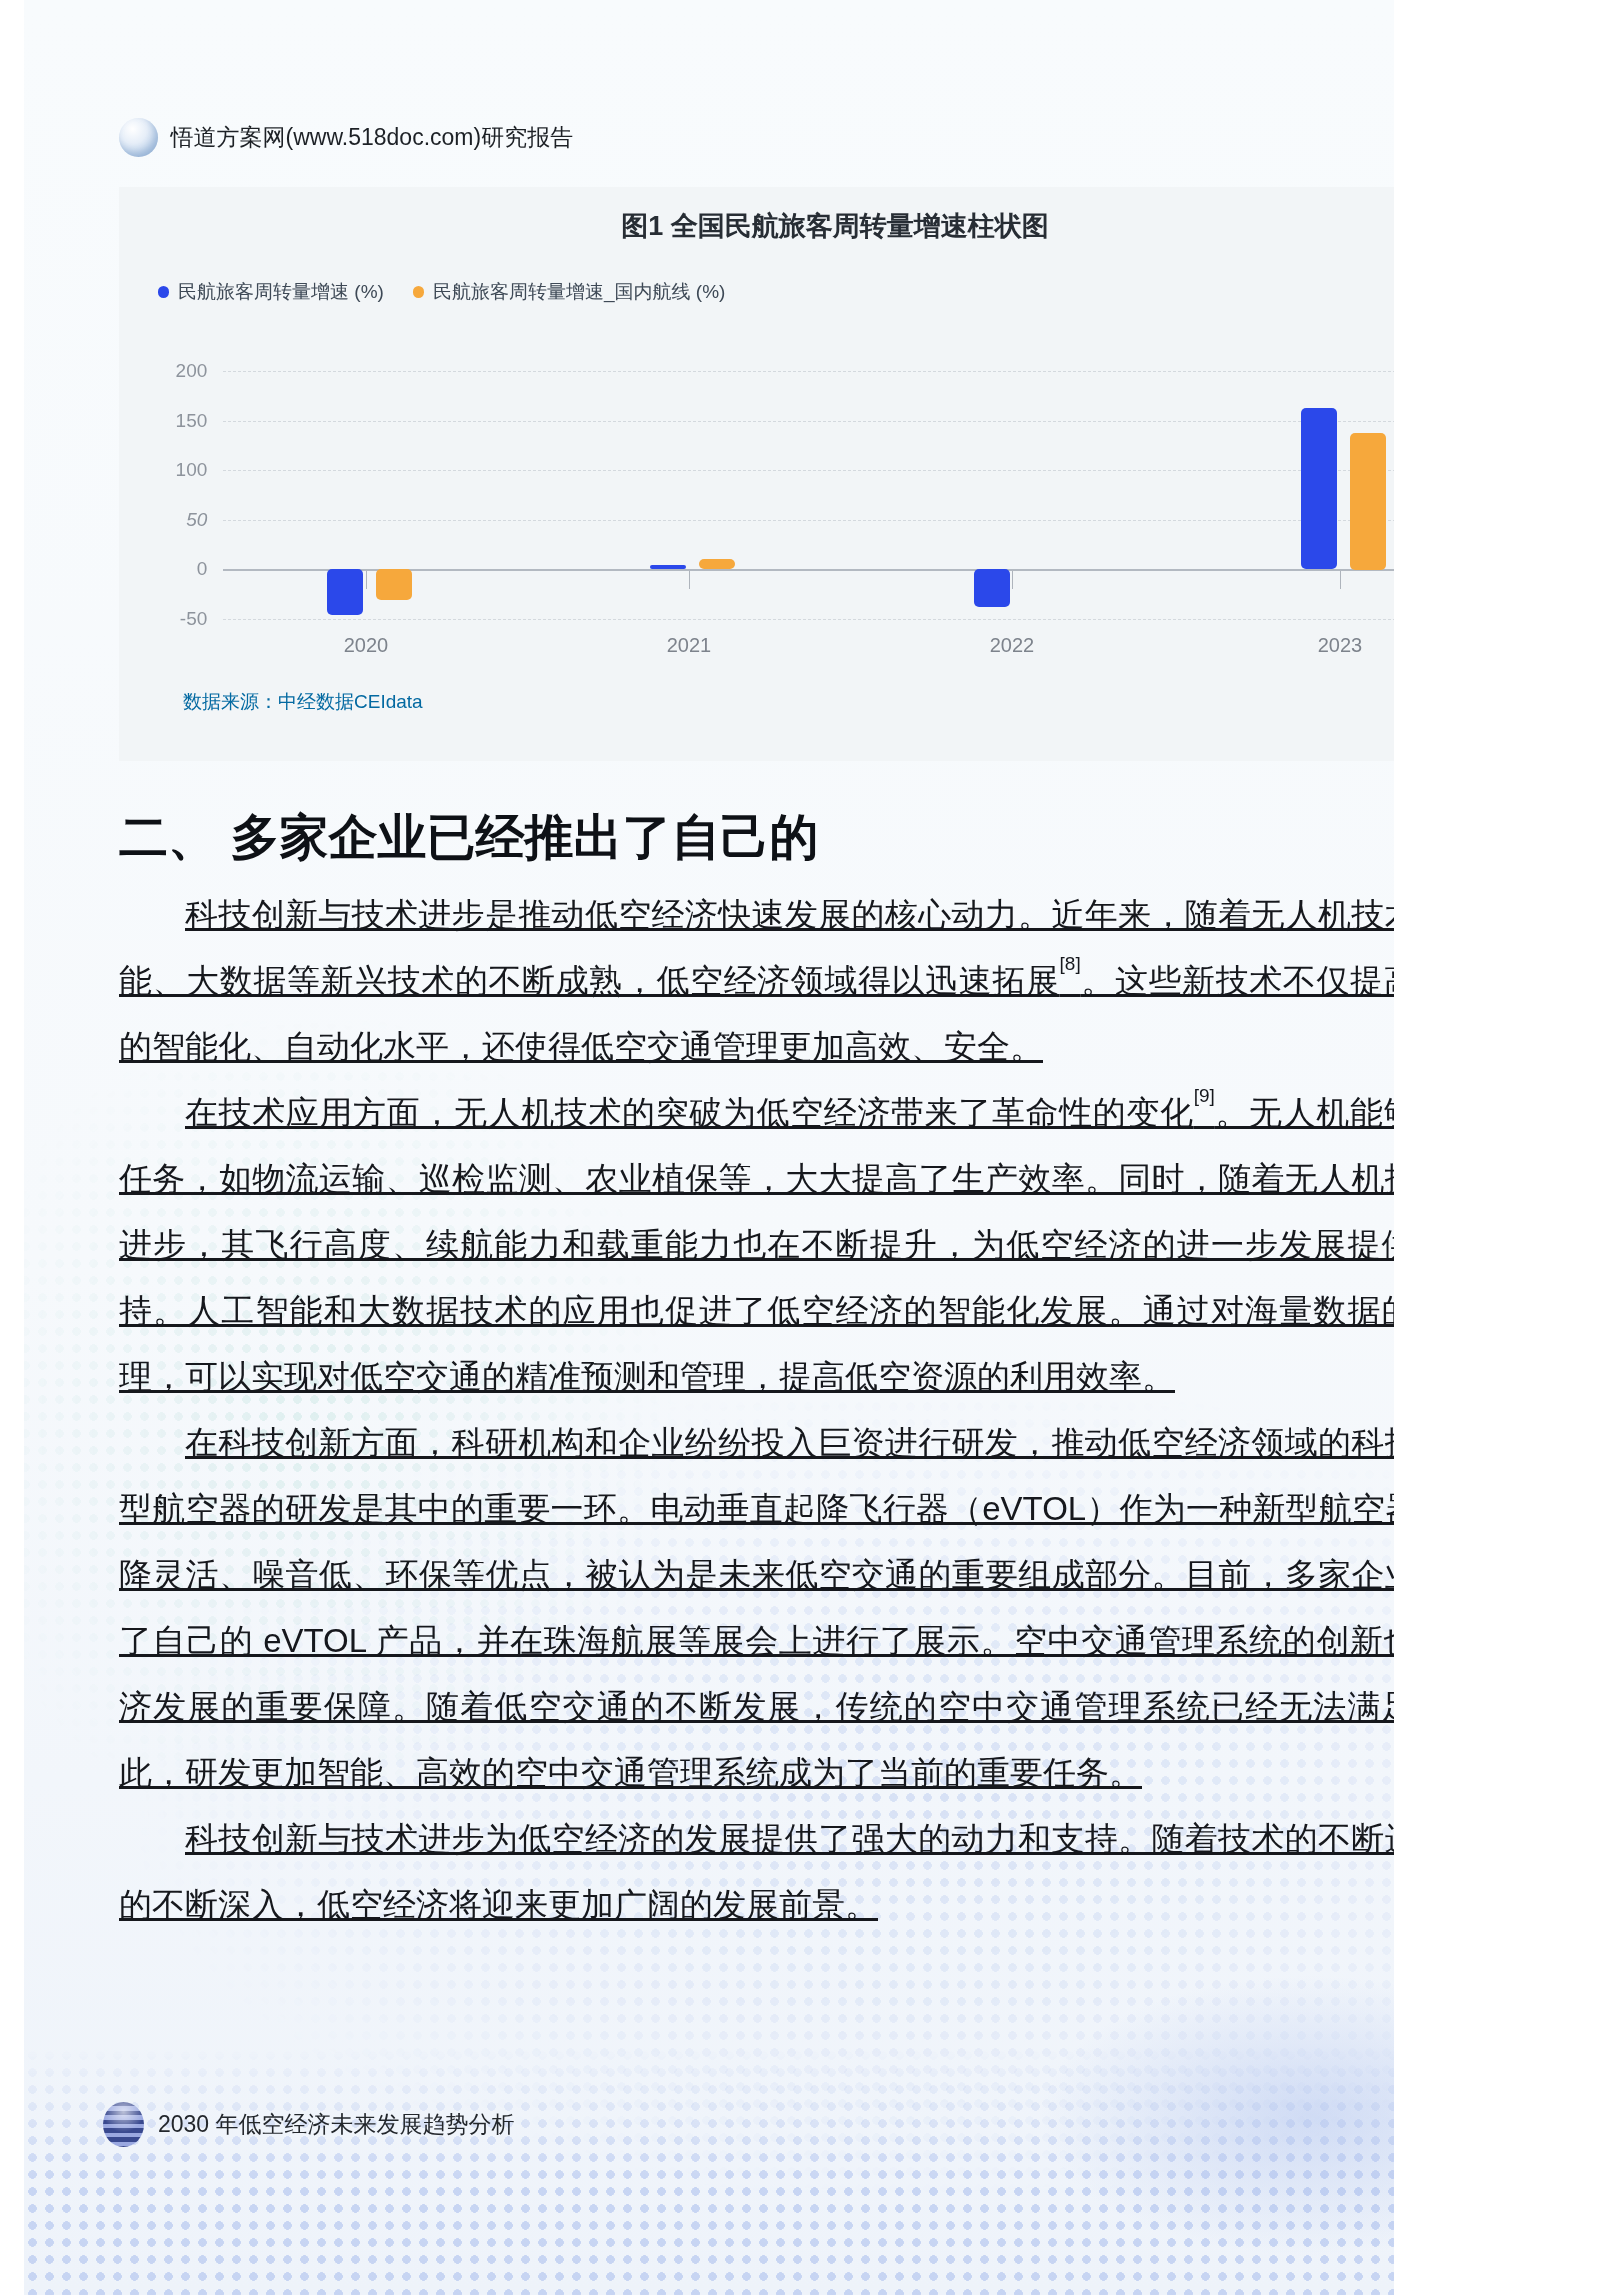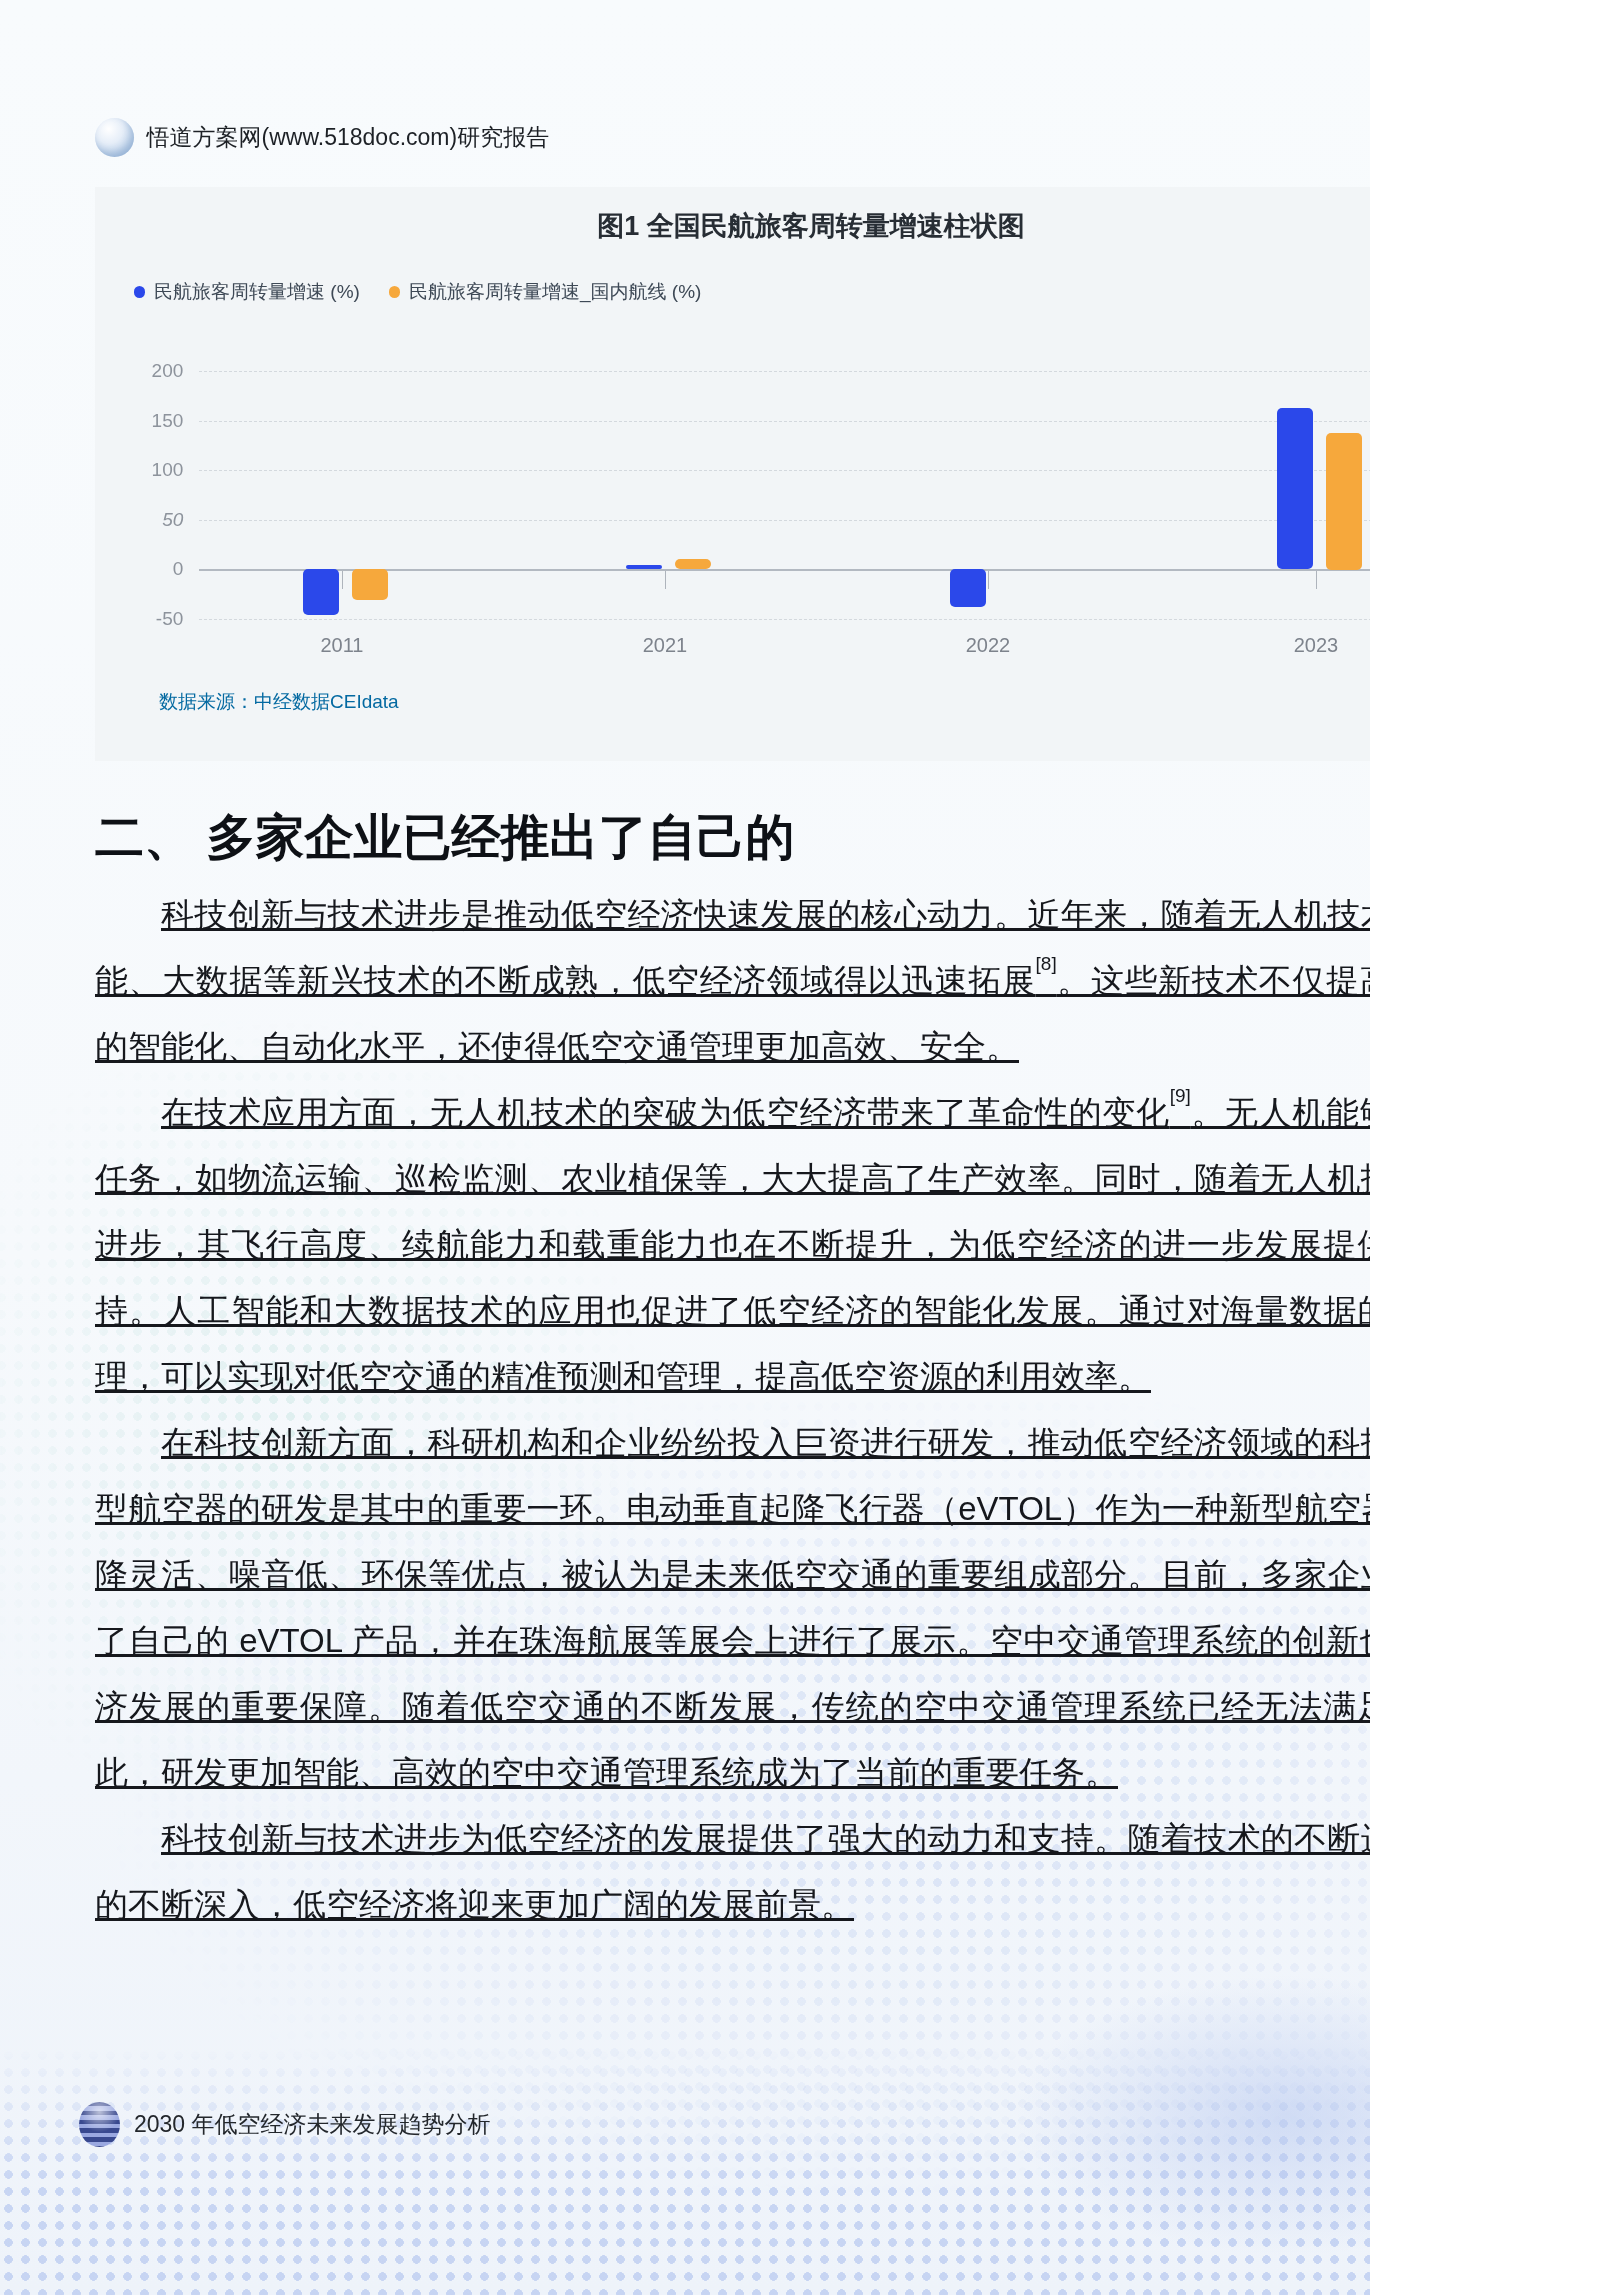--- a/index.html
+++ b/index.html
@@ -1,18 +1,18 @@
 <!DOCTYPE html>
 <html style="font-size:10px"><head>
 <meta charset="utf-8">
 <style>
   html,body{margin:0;padding:0;}
   body{font-family:"Liberation Sans",sans-serif;}
   .page{position:relative;width:1370px;height:2295px;overflow:hidden;
-        background:linear-gradient(180deg,#f8fbfd 0%,#f6f9fc 55%,#eef3fa 100%);}
+        background:linear-gradient(180deg,#f8fbfd 0%,#f6f9fc 55%,#eef3fa 100%);margin-left:24px;}
   
   .decor{position:absolute;z-index:0;pointer-events:none;}
   .dots{background-image:radial-gradient(circle,rgba(106,142,224,0.20) 34%,transparent 37%);
         background-size:17px 17px;}
   .dots-teal{background-image:radial-gradient(circle,rgba(118,196,182,0.17) 34%,transparent 37%);
         background-size:17px 17px;}
   .fade-ellipse{-webkit-mask-image:radial-gradient(ellipse at center,#000 0%,transparent 72%);
                 mask-image:radial-gradient(ellipse at center,#000 0%,transparent 72%);}
   .fade-bottom{-webkit-mask-image:linear-gradient(to bottom,transparent 0%,#000 55%);
                mask-image:linear-gradient(to bottom,transparent 0%,#000 55%);}
@@ -91,21 +91,21 @@
         <div class="ylabel" style="top: 234px;">150</div>
         <div class="gridline" style="top: 283px;"></div>
         <div class="ylabel" style="top: 283px;">100</div>
         <div class="gridline" style="top: 333px;"></div>
         <div class="ylabel" style="top: 333px; font-style: italic;">50</div>
         <div class="zeroline" style="top: 382px;"></div>
         <div class="ylabel" style="top: 382px;">0</div>
         <div class="gridline" style="top: 432px;"></div>
         <div class="ylabel" style="top: 432px;">-50</div>
         <div class="xtick" style="left: 247px; top: 384px;"></div>
-        <div class="xlabel" style="left: 247px; top: 447px;">2011</div>
+        <div class="xlabel" style="left: 247px; top: 447px;">2020</div>
         <div class="xtick" style="left: 570px; top: 384px;"></div>
         <div class="xlabel" style="left: 570px; top: 447px;">2021</div>
         <div class="xtick" style="left: 893px; top: 384px;"></div>
         <div class="xlabel" style="left: 893px; top: 447px;">2022</div>
         <div class="xtick" style="left: 1221px; top: 384px;"></div>
         <div class="xlabel" style="left: 1221px; top: 447px;">2023</div>
         <div class="bar" style="background: rgb(43, 72, 234); left: 208px; top: 382px; height: 46px;"></div>
         <div class="bar" style="background: rgb(43, 72, 234); left: 531px; top: 378px; height: 4px;"></div>
         <div class="bar" style="background: rgb(43, 72, 234); left: 855px; top: 382px; height: 38px;"></div>
         <div class="bar" style="background: rgb(43, 72, 234); left: 1182px; top: 221px; height: 161px;"></div>

